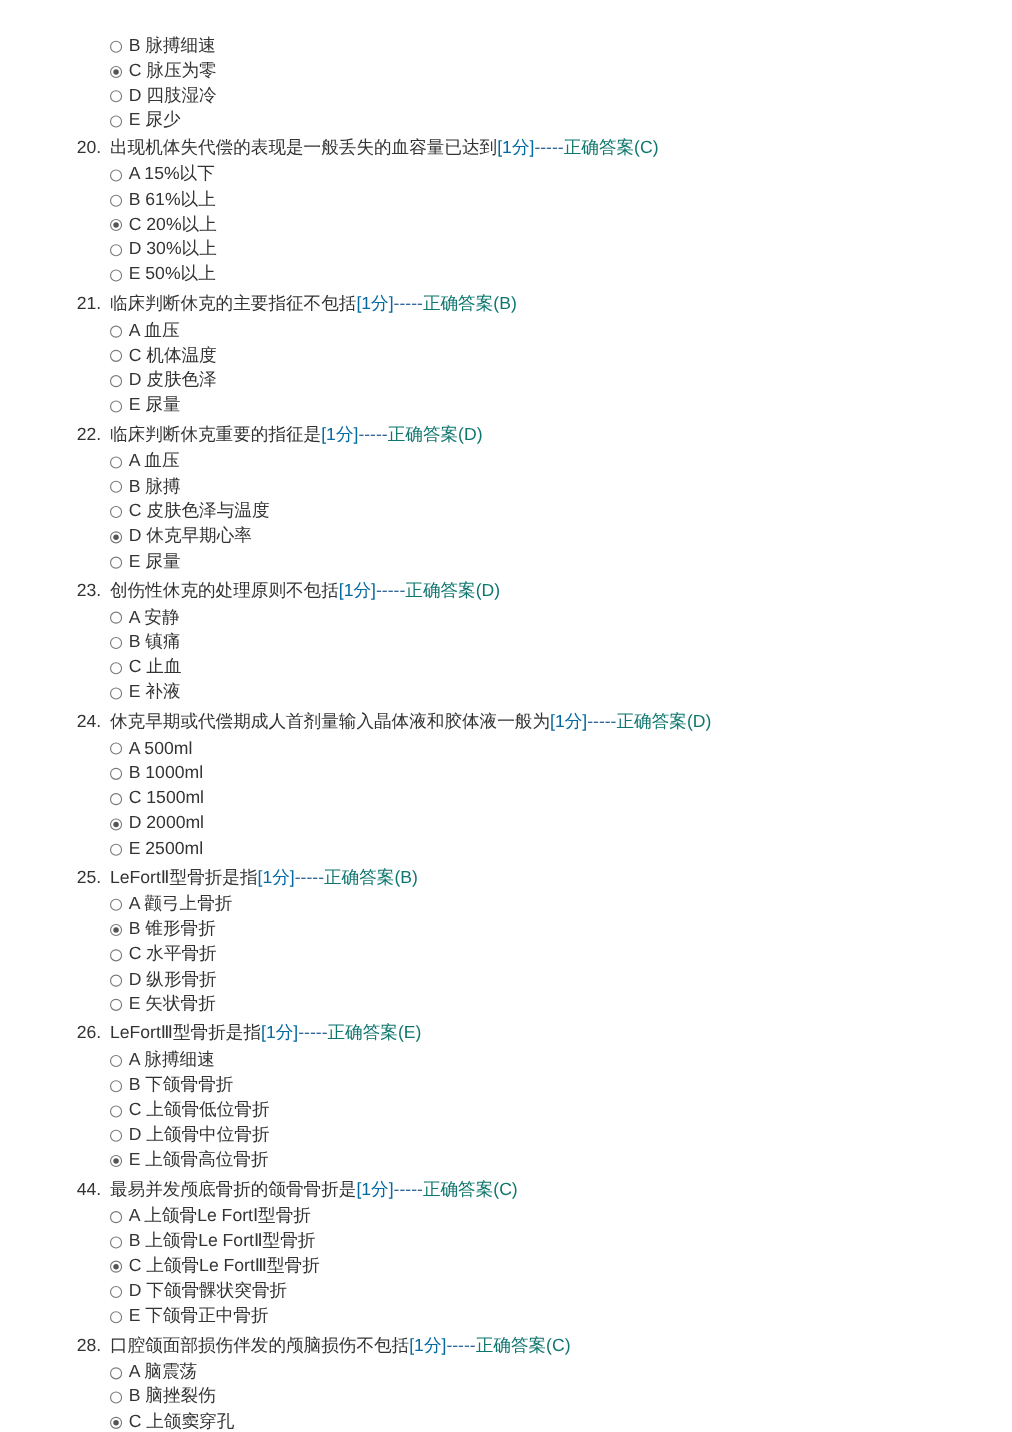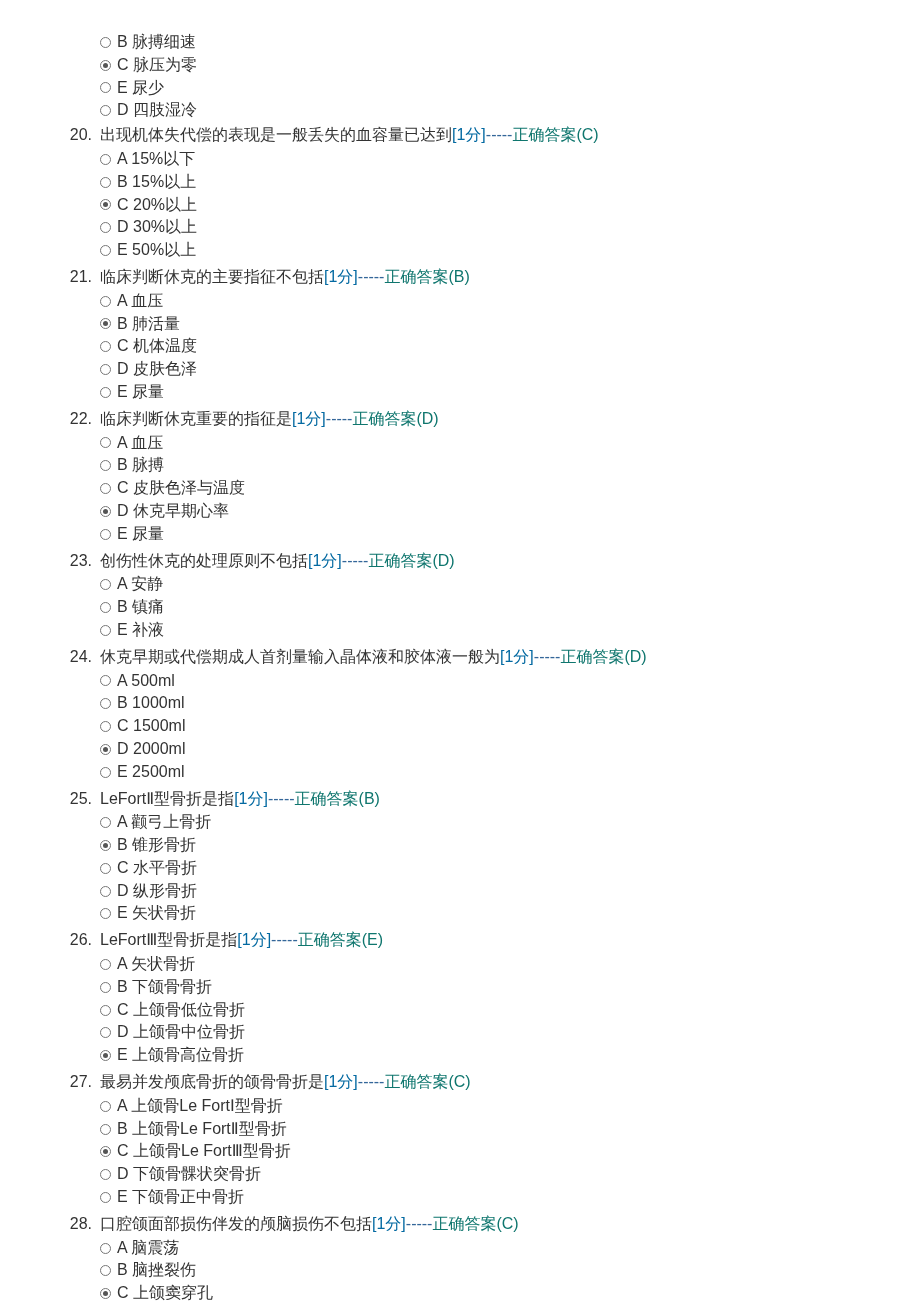--- a/index.html
+++ b/index.html
@@ -25,40 +25,40 @@
       <div class="opt">
         <span class="radio"></span>
         <span class="opt-text">B 脉搏细速</span>
       </div>
       <div class="opt">
         <span class="radio sel"></span>
         <span class="opt-text">C 脉压为零</span>
       </div>
       <div class="opt">
         <span class="radio"></span>
+        <span class="opt-text">D 四肢湿冷</span>
+      </div>
+      <div class="opt">
+        <span class="radio"></span>
         <span class="opt-text">E 尿少</span>
-      </div>
-      <div class="opt">
-        <span class="radio"></span>
-        <span class="opt-text">D 四肢湿冷</span>
       </div>
     </div>
     <div class="q">
       <div class="q-head">
         <span class="q-num">20.</span>
         <span><span class="q-stem">出现机体失代偿的表现是一般丢失的血容量已达到</span><span class="q-pts">[1分]</span><span class="q-sep">-----</span><span class="q-ans">正确答案(C)</span></span>
       </div>
       <div class="opts">
         <div class="opt">
           <span class="radio"></span>
           <span class="opt-text">A 15%以下</span>
         </div>
         <div class="opt">
           <span class="radio"></span>
-          <span class="opt-text">B 15%以上</span>
+          <span class="opt-text">B 61%以上</span>
         </div>
         <div class="opt">
           <span class="radio sel"></span>
           <span class="opt-text">C 20%以上</span>
         </div>
         <div class="opt">
           <span class="radio"></span>
           <span class="opt-text">D 30%以上</span>
         </div>
         <div class="opt">
@@ -71,24 +71,20 @@
       <div class="q-head">
         <span class="q-num">21.</span>
         <span><span class="q-stem">临床判断休克的主要指征不包括</span><span class="q-pts">[1分]</span><span class="q-sep">-----</span><span class="q-ans">正确答案(B)</span></span>
       </div>
       <div class="opts">
         <div class="opt">
           <span class="radio"></span>
           <span class="opt-text">A 血压</span>
         </div>
         <div class="opt">
-          <span class="radio sel"></span>
-          <span class="opt-text">B 肺活量</span>
-        </div>
-        <div class="opt">
           <span class="radio"></span>
           <span class="opt-text">C 机体温度</span>
         </div>
         <div class="opt">
           <span class="radio"></span>
           <span class="opt-text">D 皮肤色泽</span>
         </div>
         <div class="opt">
           <span class="radio"></span>
           <span class="opt-text">E 尿量</span>
@@ -132,20 +128,24 @@
         <div class="opt">
           <span class="radio"></span>
           <span class="opt-text">A 安静</span>
         </div>
         <div class="opt">
           <span class="radio"></span>
           <span class="opt-text">B 镇痛</span>
         </div>
         <div class="opt">
           <span class="radio"></span>
+          <span class="opt-text">C 止血</span>
+        </div>
+        <div class="opt">
+          <span class="radio"></span>
           <span class="opt-text">E 补液</span>
         </div>
       </div>
     </div>
     <div class="q">
       <div class="q-head">
         <span class="q-num">24.</span>
         <span><span class="q-stem">休克早期或代偿期成人首剂量输入晶体液和胶体液一般为</span><span class="q-pts">[1分]</span><span class="q-sep">-----</span><span class="q-ans">正确答案(D)</span></span>
       </div>
       <div class="opts">
@@ -200,21 +200,21 @@
       </div>
     </div>
     <div class="q">
       <div class="q-head">
         <span class="q-num">26.</span>
         <span><span class="q-stem">LeFortⅢ型骨折是指</span><span class="q-pts">[1分]</span><span class="q-sep">-----</span><span class="q-ans">正确答案(E)</span></span>
       </div>
       <div class="opts">
         <div class="opt">
           <span class="radio"></span>
-          <span class="opt-text">A 矢状骨折</span>
+          <span class="opt-text">A 脉搏细速</span>
         </div>
         <div class="opt">
           <span class="radio"></span>
           <span class="opt-text">B 下颌骨骨折</span>
         </div>
         <div class="opt">
           <span class="radio"></span>
           <span class="opt-text">C 上颌骨低位骨折</span>
         </div>
         <div class="opt">
@@ -222,21 +222,21 @@
           <span class="opt-text">D 上颌骨中位骨折</span>
         </div>
         <div class="opt">
           <span class="radio sel"></span>
           <span class="opt-text">E 上颌骨高位骨折</span>
         </div>
       </div>
     </div>
     <div class="q">
       <div class="q-head">
-        <span class="q-num">27.</span>
+        <span class="q-num">44.</span>
         <span><span class="q-stem">最易并发颅底骨折的颌骨骨折是</span><span class="q-pts">[1分]</span><span class="q-sep">-----</span><span class="q-ans">正确答案(C)</span></span>
       </div>
       <div class="opts">
         <div class="opt">
           <span class="radio"></span>
           <span class="opt-text">A 上颌骨Le FortⅠ型骨折</span>
         </div>
         <div class="opt">
           <span class="radio"></span>
           <span class="opt-text">B 上颌骨Le FortⅡ型骨折</span>

